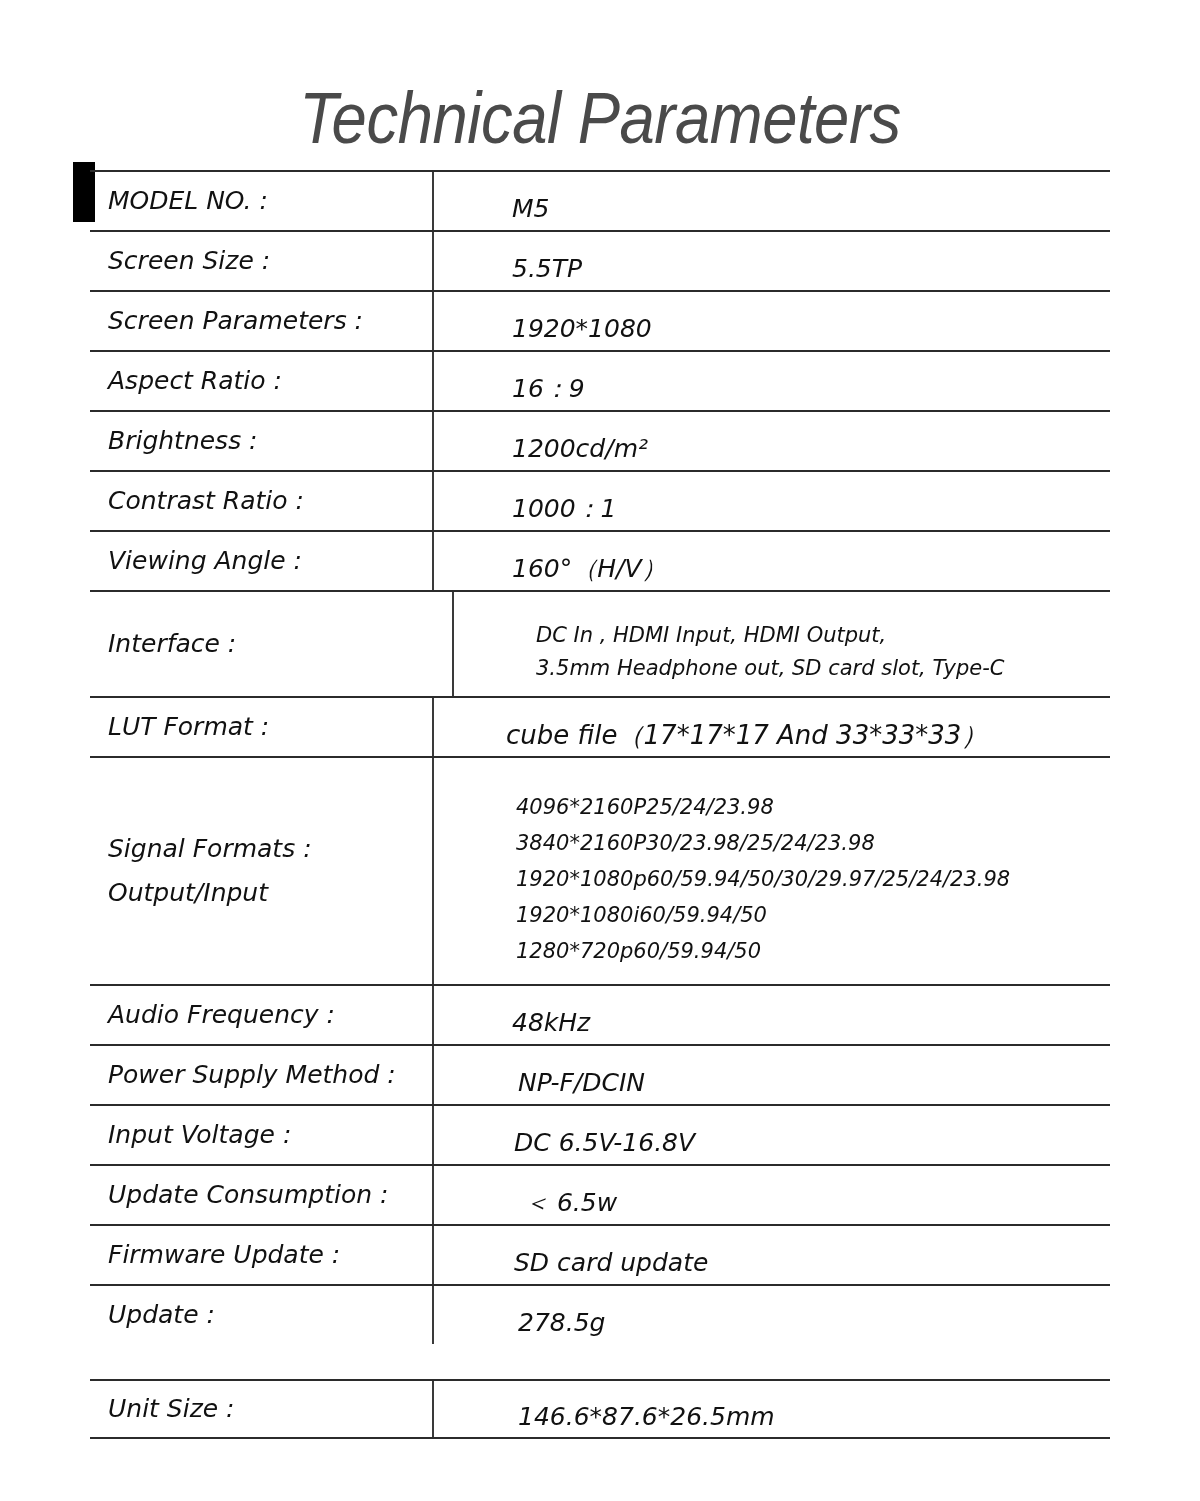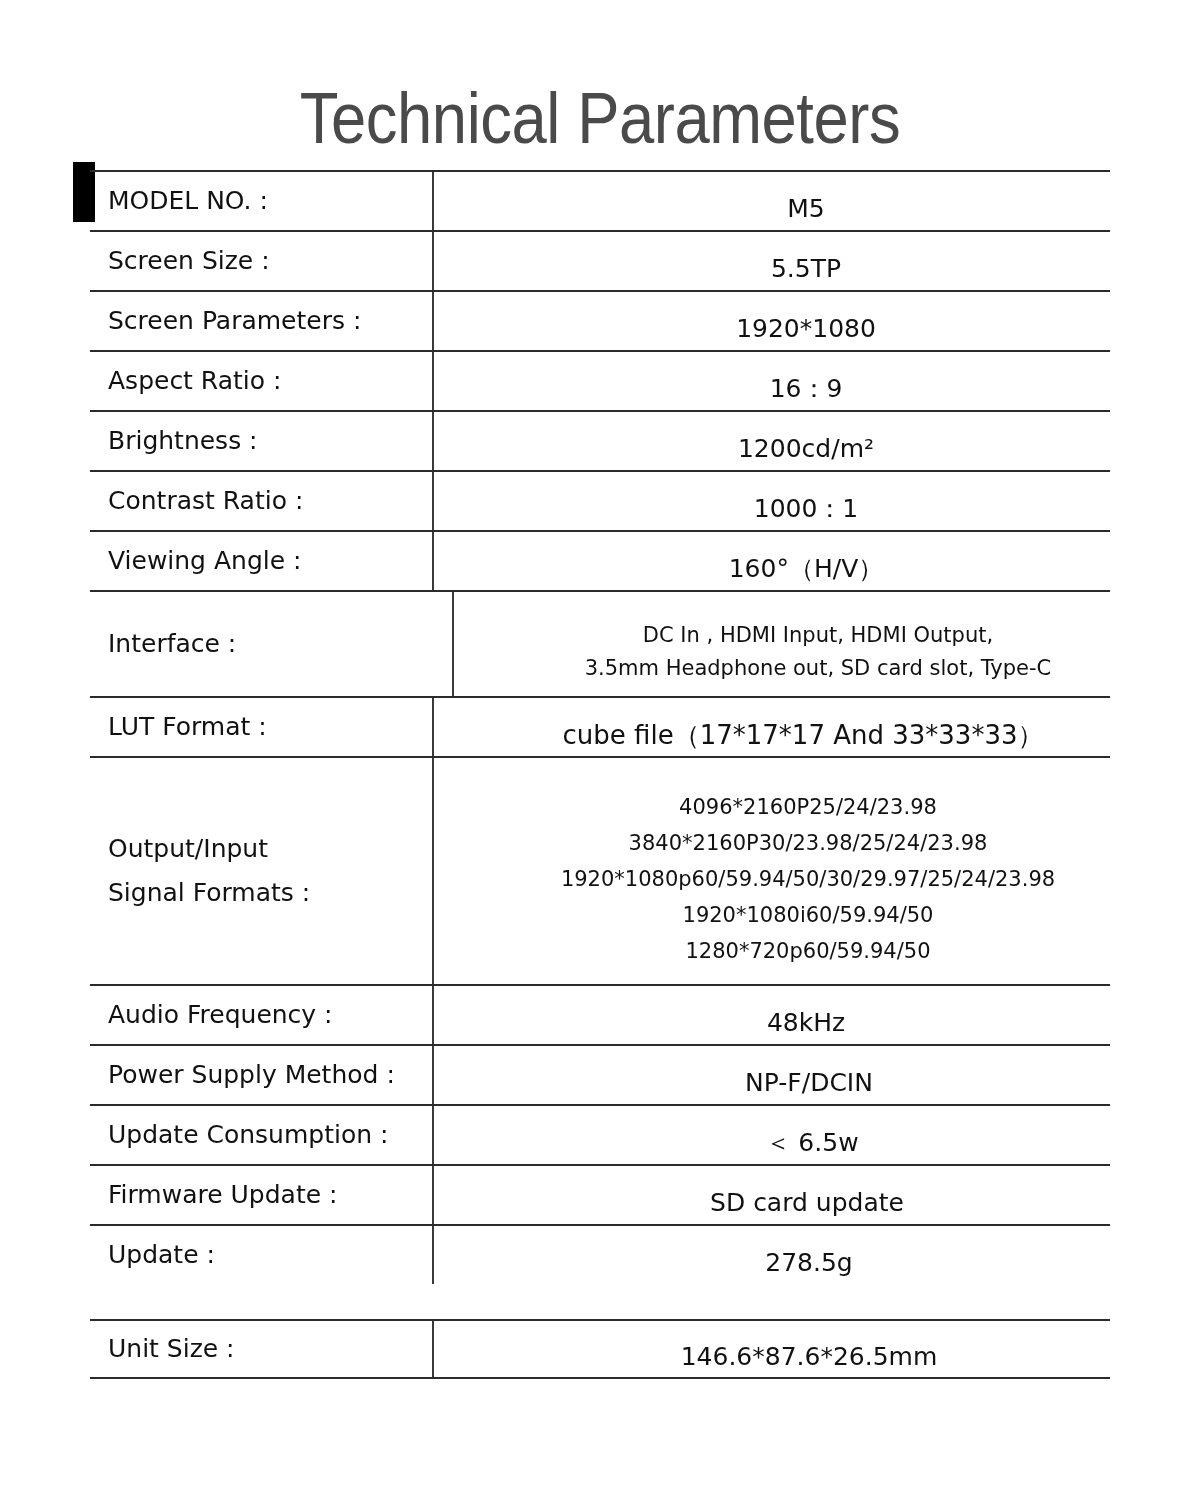--- a/index.html
+++ b/index.html
@@ -13,20 +13,21 @@
     font-family: "DejaVu Sans", "Liberation Sans", sans-serif;
     color: #1a1a1a;
     position: relative;
     overflow: hidden;
   }
 
   .page {
     position: relative;
     width: 1200px;
     height: 1146px;
+    font-style: italic;
   }
 
   
   .title {
     position: absolute;
     left: 0;
     top: 26px;
     width: 1200px;
     text-align: center;
     font-size: 72px;
@@ -79,21 +80,20 @@
     flex: 1 1 auto;
     border-left: 2.5px solid #3a3a3a;
     padding: 15px 10px 0 78px;
     display: flex;
     flex-direction: column;
     justify-content: center;
     font-size: 25px;
     line-height: 36px;
     color: #111111;
     font-weight: 400;
-    text-align: center;
   }
 
   .cell-value .vline { display: block; white-space: pre; }
 
   
   .h-std { height: 60px; }
   .h-dbl { height: 106px; }
   .h-big { height: 228px; }
 
   
@@ -171,42 +171,46 @@
       </div>
     </div>
 
     <div class="spec-row h-std">
       <div class="cell-label">LUT Format :</div>
       <div class="cell-value v-lg">cube file（17*17*17 And 33*33*33）</div>
     </div>
 
     <div class="spec-row h-big">
       <div class="cell-label lbl-two">
+        <span>Signal Formats :</span>
         <span>Output/Input</span>
-        <span>Signal Formats :</span>
       </div>
       <div class="cell-value v-list">
         <span class="vline">4096*2160P25/24/23.98</span>
         <span class="vline">3840*2160P30/23.98/25/24/23.98</span>
         <span class="vline">1920*1080p60/59.94/50/30/29.97/25/24/23.98</span>
         <span class="vline">1920*1080i60/59.94/50</span>
         <span class="vline">1280*720p60/59.94/50</span>
       </div>
     </div>
 
     <div class="spec-row h-std">
       <div class="cell-label">Audio Frequency :</div>
       <div class="cell-value">48kHz</div>
     </div>
 
     <div class="spec-row h-std">
       <div class="cell-label">Power Supply Method :</div>
       <div class="cell-value v-in1">NP-F/DCIN</div>
     </div>
 
+    <div class="spec-row h-std">
+      <div class="cell-label">Input Voltage :</div>
+      <div class="cell-value v-in3">DC  6.5V-16.8V</div>
+    </div>
 
     <div class="spec-row h-std">
       <div class="cell-label">Update Consumption :</div>
       <div class="cell-value v-in2">＜  6.5w</div>
     </div>
 
     <div class="spec-row h-std">
       <div class="cell-label">Firmware Update :</div>
       <div class="cell-value v-in3">SD card update</div>
     </div>

